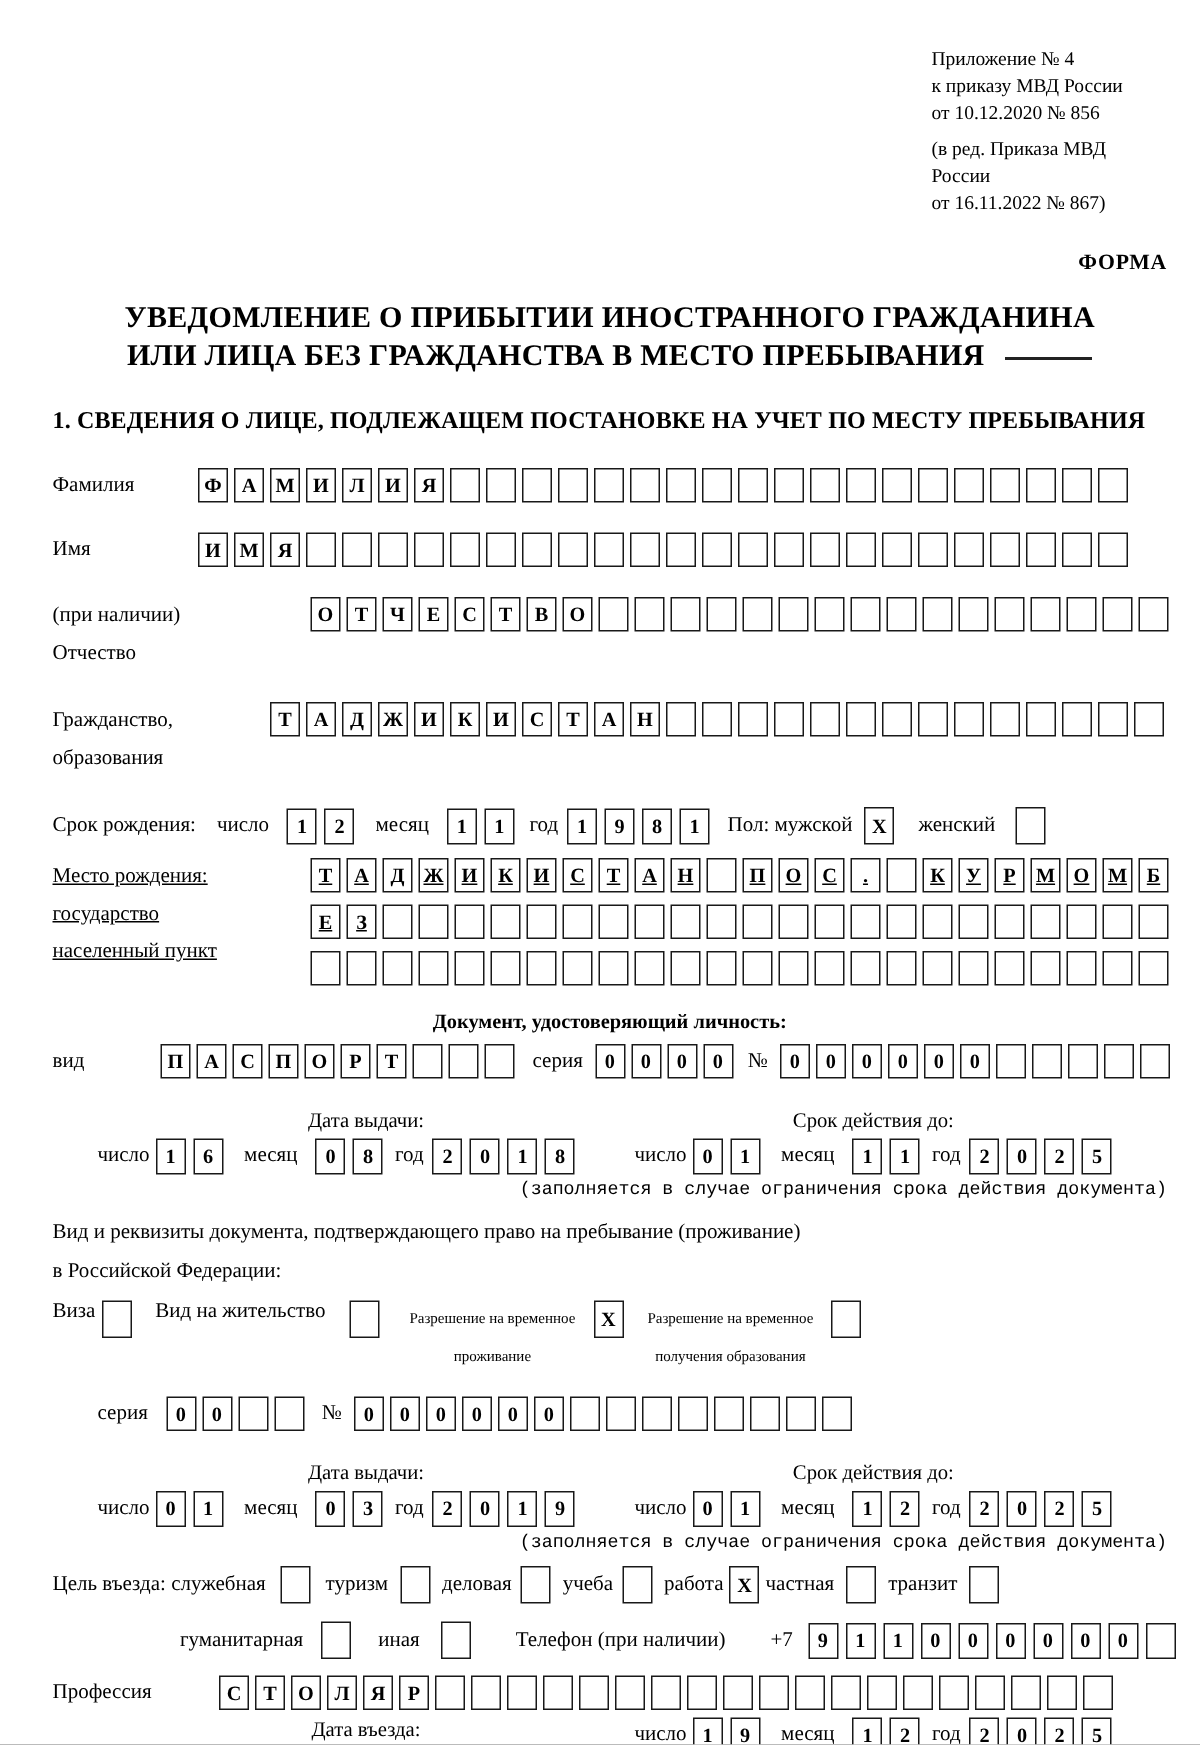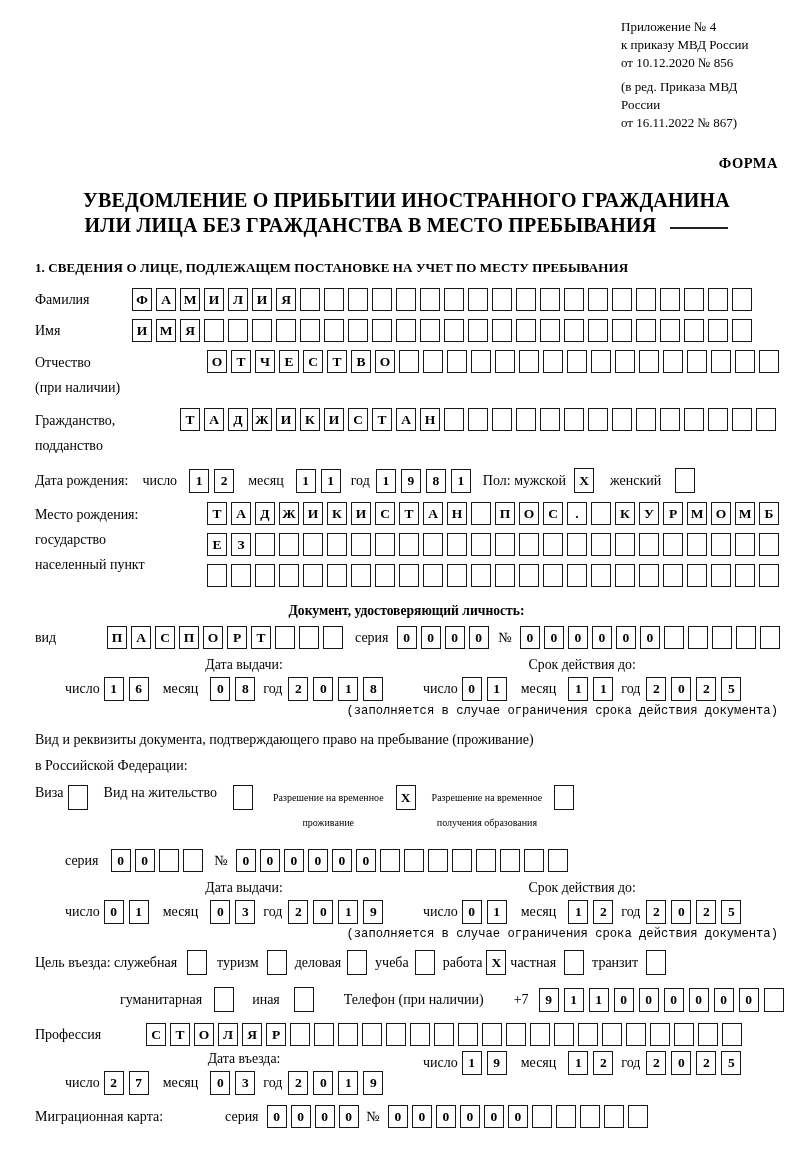--- a/index.html
+++ b/index.html
@@ -1,30 +1,30 @@
 <!DOCTYPE html>
 <html><head>
 <meta charset="utf-8">
 <style>
   html,body{margin:0;padding:0;background:#888;}
   .page{
     width:800px;height:1163px;margin:0 auto;background:#ffffff;color:#000;
     font-family:"Liberation Serif","DejaVu Serif",serif;
-    box-sizing:border-box;padding:18px 22px 0 35px;overflow:hidden;position:relative;
+    box-sizing:border-box;padding:30px 22px 0 35px;overflow:hidden;position:relative;
   }
   
   .hdr{margin-left:586px;font-size:13px;line-height:18px;}
   .hdr .gap{height:6px;}
   .forma{font-weight:bold;font-size:14.5px;text-align:right;margin-top:22px;letter-spacing:.5px;}
   
   .title{text-align:center;font-weight:bold;font-size:20px;line-height:25px;margin-top:16px;margin-bottom:22px;letter-spacing:.2px;}
   .t-ul{display:inline-block;width:58px;border-bottom:2.2px solid #222;margin-left:14px;transform:translateY(-3px);}
-  .sec1{font-weight:bold;font-size:13px;margin-bottom:12px;letter-spacing:.1px;}
-  
-  .row{display:flex;align-items:center;margin-bottom:8px;}
+  .sec1{font-weight:bold;font-size:16px;margin-bottom:22px;letter-spacing:.1px;}
+  
+  .row{display:flex;align-items:center;margin-bottom:20px;}
   .row.top{align-items:flex-start;}
   .lbl{font-size:14px;white-space:nowrap;}
   .lblcol{font-size:14px;line-height:25px;flex-shrink:0;}
   .cellcol{display:flex;flex-direction:column;gap:8px;}
   
   .cells{display:inline-flex;gap:4px;flex-shrink:0;}
   .cell{
     box-sizing:border-box;width:20px;height:23px;border:1.8px solid #181818;
     display:inline-flex;align-items:center;justify-content:center;
     font-size:13.5px;font-weight:600;background:#fff;flex-shrink:0;
@@ -136,22 +136,22 @@
         <span class="cell"></span>
         <span class="cell"></span>
         <span class="cell"></span>
         <span class="cell"></span>
         <span class="cell"></span>
       </span>
   </div>
 
   <div class="row top">
     <div class="lblcol w172">
+      <div>(при наличии)</div>
       <div>Отчество</div>
-      <div>(при наличии)</div>
     </div>
     <span class="cells">
         <span class="cell">О</span>
         <span class="cell">Т</span>
         <span class="cell">Ч</span>
         <span class="cell">Е</span>
         <span class="cell">С</span>
         <span class="cell">Т</span>
         <span class="cell">В</span>
         <span class="cell">О</span>
@@ -170,21 +170,21 @@
         <span class="cell"></span>
         <span class="cell"></span>
         <span class="cell"></span>
         <span class="cell"></span>
       </span>
   </div>
 
   <div class="row top">
     <div class="lblcol w145">
       <div>Гражданство,</div>
-      <div>подданство</div>
+      <div>образования</div>
     </div>
     <span class="cells">
         <span class="cell">Т</span>
         <span class="cell">А</span>
         <span class="cell">Д</span>
         <span class="cell">Ж</span>
         <span class="cell">И</span>
         <span class="cell">К</span>
         <span class="cell">И</span>
         <span class="cell">С</span>
@@ -202,21 +202,21 @@
         <span class="cell"></span>
         <span class="cell"></span>
         <span class="cell"></span>
         <span class="cell"></span>
         <span class="cell"></span>
         <span class="cell"></span>
       </span>
   </div>
 
   <div class="row" style="margin:10px 0 9px 0;">
-    <span class="lbl">Дата рождения:</span>
+    <span class="lbl">Срок рождения:</span>
     <span class="lbl ml14">число</span>
     <span class="cells num ml12">
         <span class="cell">1</span>
         <span class="cell">2</span>
       </span>
     <span class="lbl ml14">месяц</span>
     <span class="cells num ml12">
         <span class="cell">1</span>
         <span class="cell">1</span>
       </span>
@@ -230,21 +230,21 @@
     <span class="lbl ml12">Пол: мужской</span>
     <span class="cells cb ml8">
         <span class="cell">X</span>
       </span>
     <span class="lbl ml16">женский</span>
     <span class="cells cb ml14">
         <span class="cell"></span>
       </span>
   </div>
 
-  <div class="row top" style="margin-bottom:16px;">
+  <div class="row top" style="margin-bottom:16px;text-decoration:underline;">
     <div class="lblcol w172">
       <div>Место рождения:</div>
       <div>государство</div>
       <div>населенный пункт</div>
     </div>
     <div class="cellcol">
       <span class="cells">
           <span class="cell">Т</span>
           <span class="cell">А</span>
           <span class="cell">Д</span>

